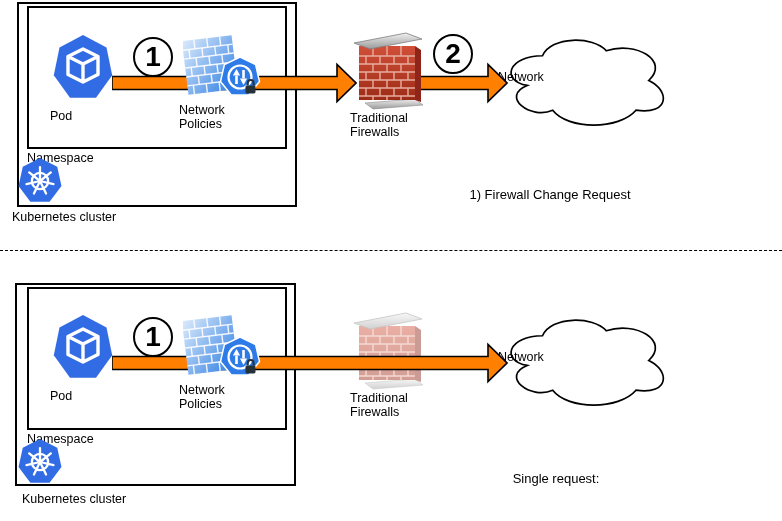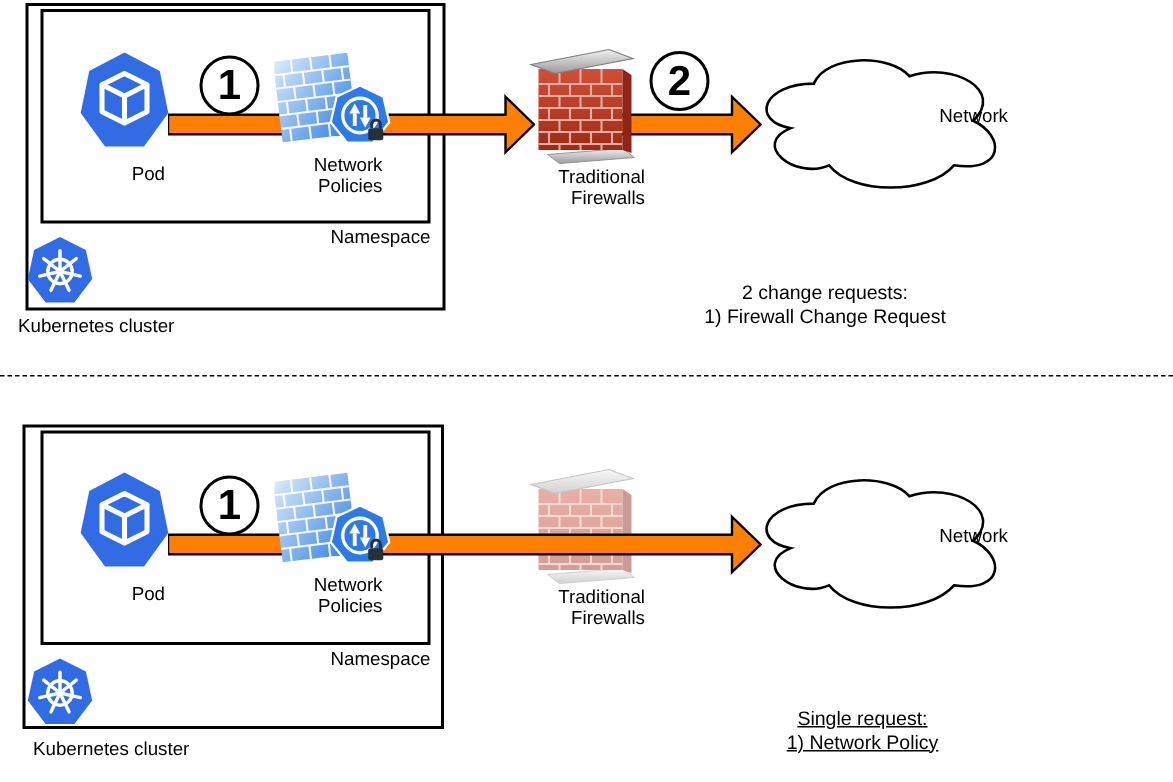--- a/index.html
+++ b/index.html
@@ -1,20 +1,20 @@
 <!DOCTYPE html>
 <html><head>
 <meta charset="utf-8">
 <style>
   html,body{margin:0;padding:0;background:#fff;}
   .canvas{position:relative;width:782px;height:521px;background:#fff;overflow:hidden;
           font-family:"Liberation Sans","DejaVu Sans",sans-serif;color:#000;}
   .box{position:absolute;border:2px solid #000;background:transparent;box-sizing:border-box;}
   .label{position:absolute;font-size:12.5px;line-height:13.5px;}
-  .center{text-align:right;}
+  .center{text-align:left;}
   .step{position:absolute;width:40px;height:40px;box-sizing:border-box;border:2px solid #000;
         border-radius:50%;background:#fff;font-weight:bold;font-size:28px;line-height:36px;
         text-align:center;z-index:3;}
   .annotation{position:absolute;font-size:13px;line-height:15.5px;text-align:center;}
   .divider{position:absolute;left:0;width:782px;height:0;border-top:1.6px dashed #000;}
   .icon{position:absolute;z-index:2;}
   .z1{z-index:1;}
   .z3{z-index:3;}
   .arrow{position:absolute;z-index:1;}
   .arrow.over{z-index:2;}
@@ -133,21 +133,20 @@
       </svg>
     <div class="label center" style="left:498px;top:71px;width:174px;">Network</div>
 
     <svg class="icon" style="left:17px;top:157px;" width="46" height="48">
         <use href="#sym-k8s"></use>
       </svg>
     <div class="label" style="left:12px;top:211px;">Kubernetes cluster</div>
     <div class="label center" style="left:27px;top:152px;width:260px;">Namespace</div>
 
     <div class="annotation" style="left:440px;top:187px;width:220px;">
-      <div>2 change requests:</div>
       <div>1) Firewall Change Request</div>
     </div>
   </section>
 
   <div class="divider" style="top:250px;"></div>
 
   <section>
     <div class="box" style="left:15px;top:283px;width:281px;height:203px;"></div>
     <div class="box" style="left:27px;top:287px;width:260px;height:143px;"></div>
 
@@ -183,19 +182,18 @@
         <use href="#sym-cloud"></use>
       </svg>
     <div class="label center" style="left:498px;top:351px;width:174px;">Network</div>
 
     <svg class="icon" style="left:17px;top:438px;" width="46" height="48">
         <use href="#sym-k8s"></use>
       </svg>
     <div class="label" style="left:22px;top:493px;">Kubernetes cluster</div>
     <div class="label center" style="left:27px;top:433px;width:260px;">Namespace</div>
 
-    <div class="annotation" style="left:465px;top:471px;width:220px;text-decoration:underline;">
+    <div class="annotation" style="left:446px;top:471px;width:220px;">
       <div>Single request:</div>
-      <div>1) Network Policy</div>
     </div>
   </section>
 
 </div>
 
 </body></html>

